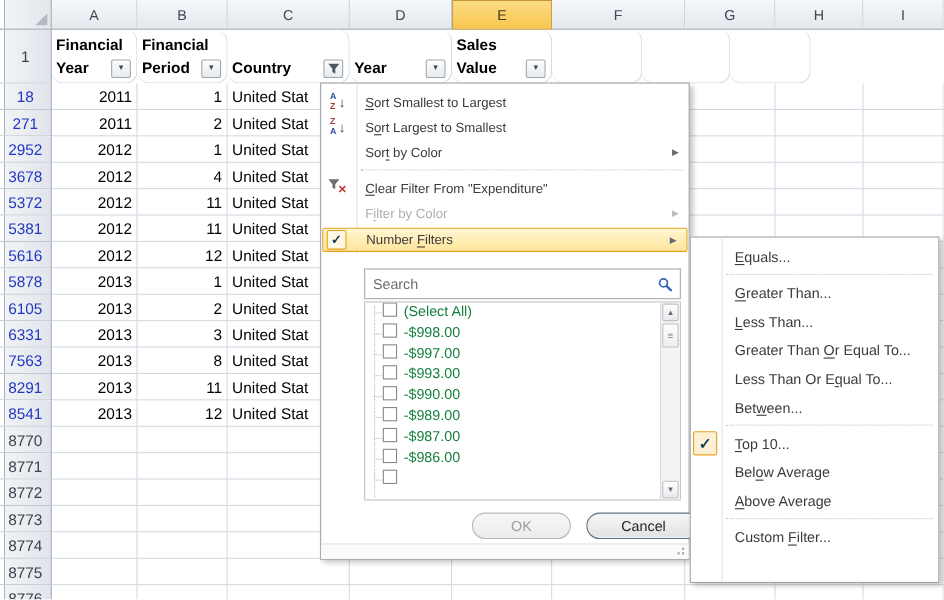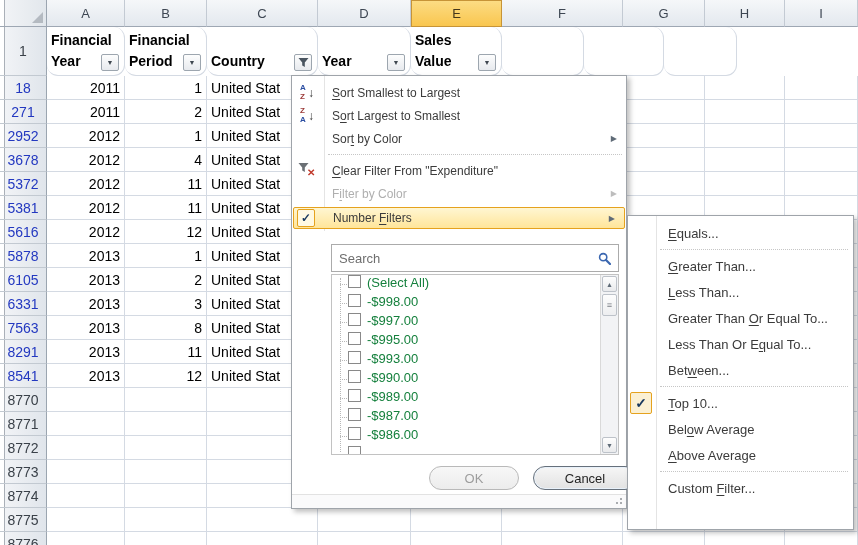--- a/index.html
+++ b/index.html
@@ -474,24 +474,20 @@
         <div class="li">
           <span class="cb"></span>
           <span>-$998.00</span>
         </div>
         <div class="li">
           <span class="cb"></span>
           <span>-$997.00</span>
         </div>
         <div class="li">
           <span class="cb"></span>
-          <span>-$995.00</span>
-        </div>
-        <div class="li">
-          <span class="cb"></span>
           <span>-$993.00</span>
         </div>
         <div class="li">
           <span class="cb"></span>
           <span>-$990.00</span>
         </div>
         <div class="li">
           <span class="cb"></span>
           <span>-$989.00</span>
         </div>

